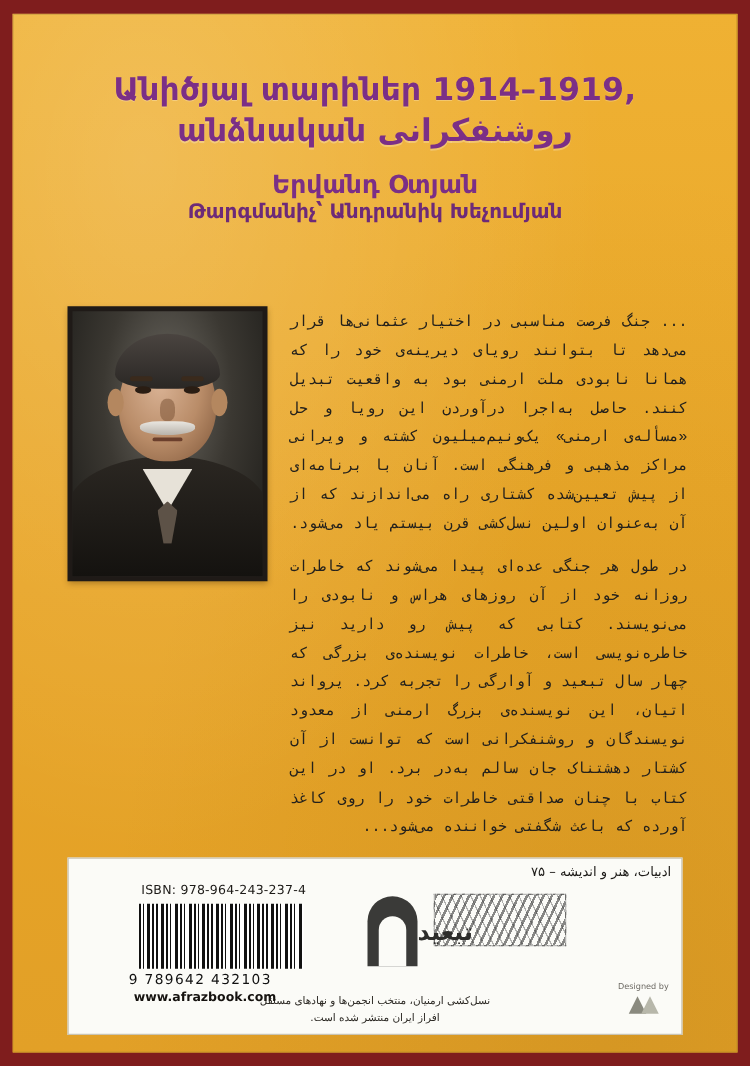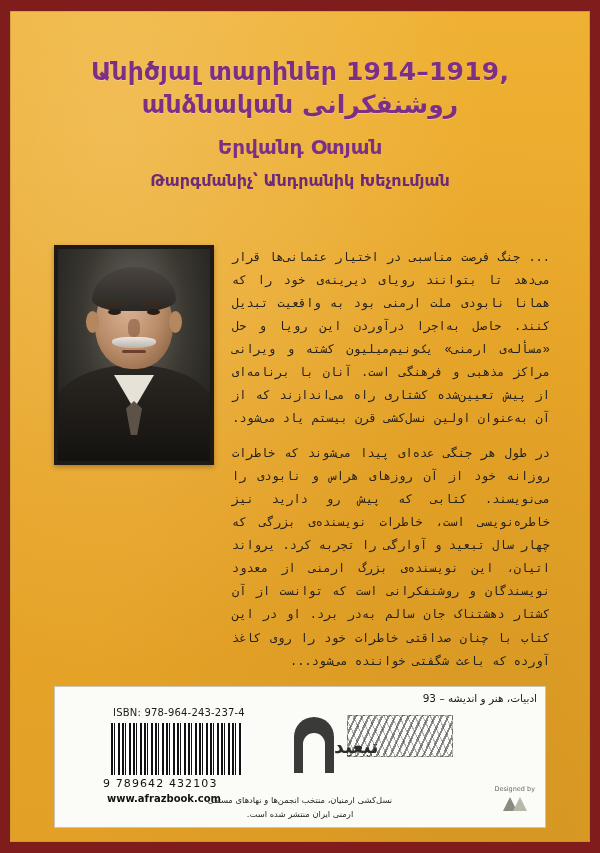--- a/index.html
+++ b/index.html
@@ -60,21 +60,21 @@
     padding: 0 40px;
     text-shadow: 0 1px 0 rgba(255,255,255,0.25);
   }
   .title-author {
     margin-top: 14px;
     font-size: 20px;
     font-weight: 700;
     color: #7b2f86;
   }
   .title-translator {
-    margin-top: 12px;
+    margin-top: 0;
     font-size: 16px;
     font-weight: 700;
     color: #6d2a78;
   }
 
   
   .portrait-wrap {
     position: absolute;
     left: 44px;
     top: 234px;
@@ -407,40 +407,40 @@
       </div>
     </div>
 
     <div class="body-text">
       <p>... جنگ فرصت مناسبی در اختیار عثمانی‌ها قرار می‌دهد تا بتوانند رویای دیرینه‌ی خود را که همانا نابودی ملت ارمنی بود به واقعیت تبدیل کنند. حاصل به‌اجرا درآوردن این رویا و حل «مسأله‌ی ارمنی» یک‌ونیم‌میلیون کشته و ویرانی مراکز مذهبی و فرهنگی است. آنان با برنامه‌ای از پیش تعیین‌شده کشتاری راه می‌اندازند که از آن به‌عنوان اولین نسل‌کشی قرن بیستم یاد می‌شود.</p>
       <p>در طول هر جنگی عده‌ای پیدا می‌شوند که خاطرات روزانه خود از آن روزهای هراس و نابودی را می‌نویسند. کتابی که پیش رو دارید نیز خاطره‌نویسی است، خاطرات نویسنده‌ی بزرگی که چهار سال تبعید و آوارگی را تجربه کرد. یرواند اتیان، این نویسنده‌ی بزرگ ارمنی از معدود نویسندگان و روشنفکرانی است که توانست از آن کشتار دهشتناک جان سالم به‌در برد. او در این کتاب با چنان صداقتی خاطرات خود را روی کاغذ آورده که باعث شگفتی خواننده می‌شود...</p>
     </div>
 
     <div class="bottom-bar">
       <div class="bar-inner">
-        <div class="series-label">ادبیات، هنر و اندیشه – 93</div>
+        <div class="series-label">ادبیات، هنر و اندیشه – ۷۵</div>
         <div class="isbn-line">ISBN: 978-964-243-237-4</div>
         <div class="barcode"></div>
         <div class="barcode-num">9 789642 432103</div>
         <div class="website">www.afrazbook.com</div>
 
         <div class="scribble"></div>
 
         <div class="pub-logo">
           <div class="logo-arch"></div>
           <div class="logo-text">تبعید</div>
         </div>
 
         <div class="designed-by">Designed by</div>
         <div class="designer-mark">
           <span class="m1"></span>
           <span class="m2"></span>
         </div>
 
         <div class="colophon">
           <div>نسل‌کشی ارمنیان، منتخب انجمن‌ها و نهادهای مستقل</div>
-          <div>ارمنی ایران منتشر شده است.</div>
+          <div>افراز ایران منتشر شده است.</div>
         </div>
       </div>
     </div>
 
   </div>
 </div>
 
 </body></html>

